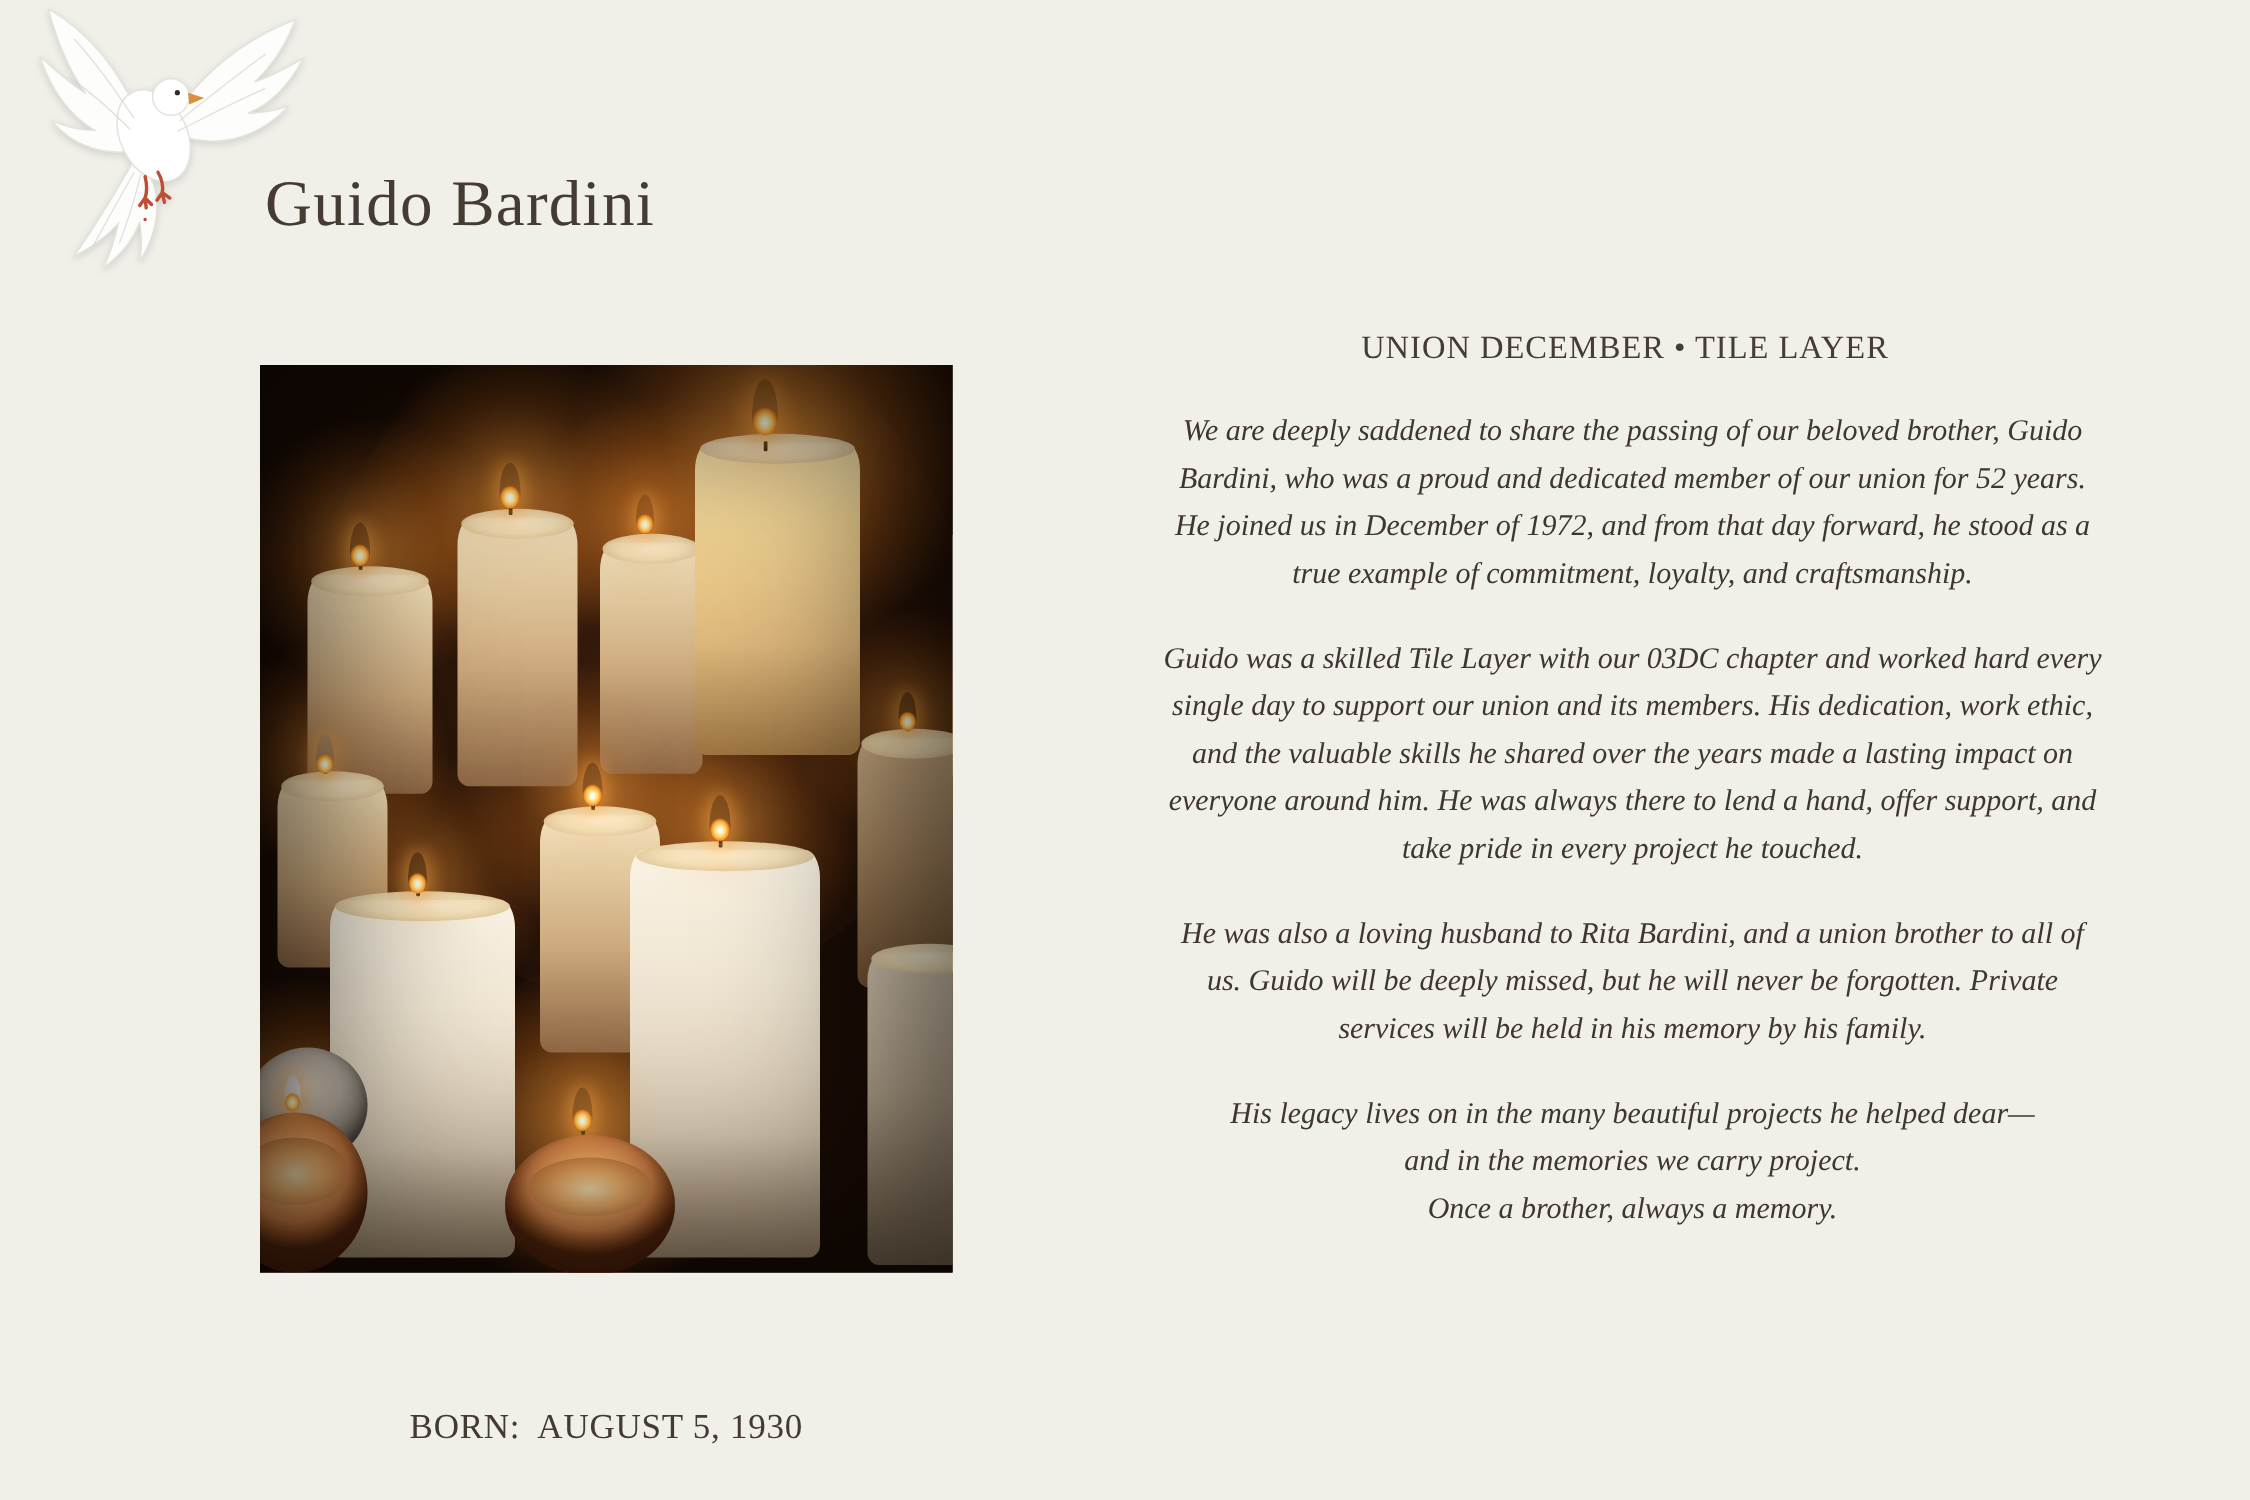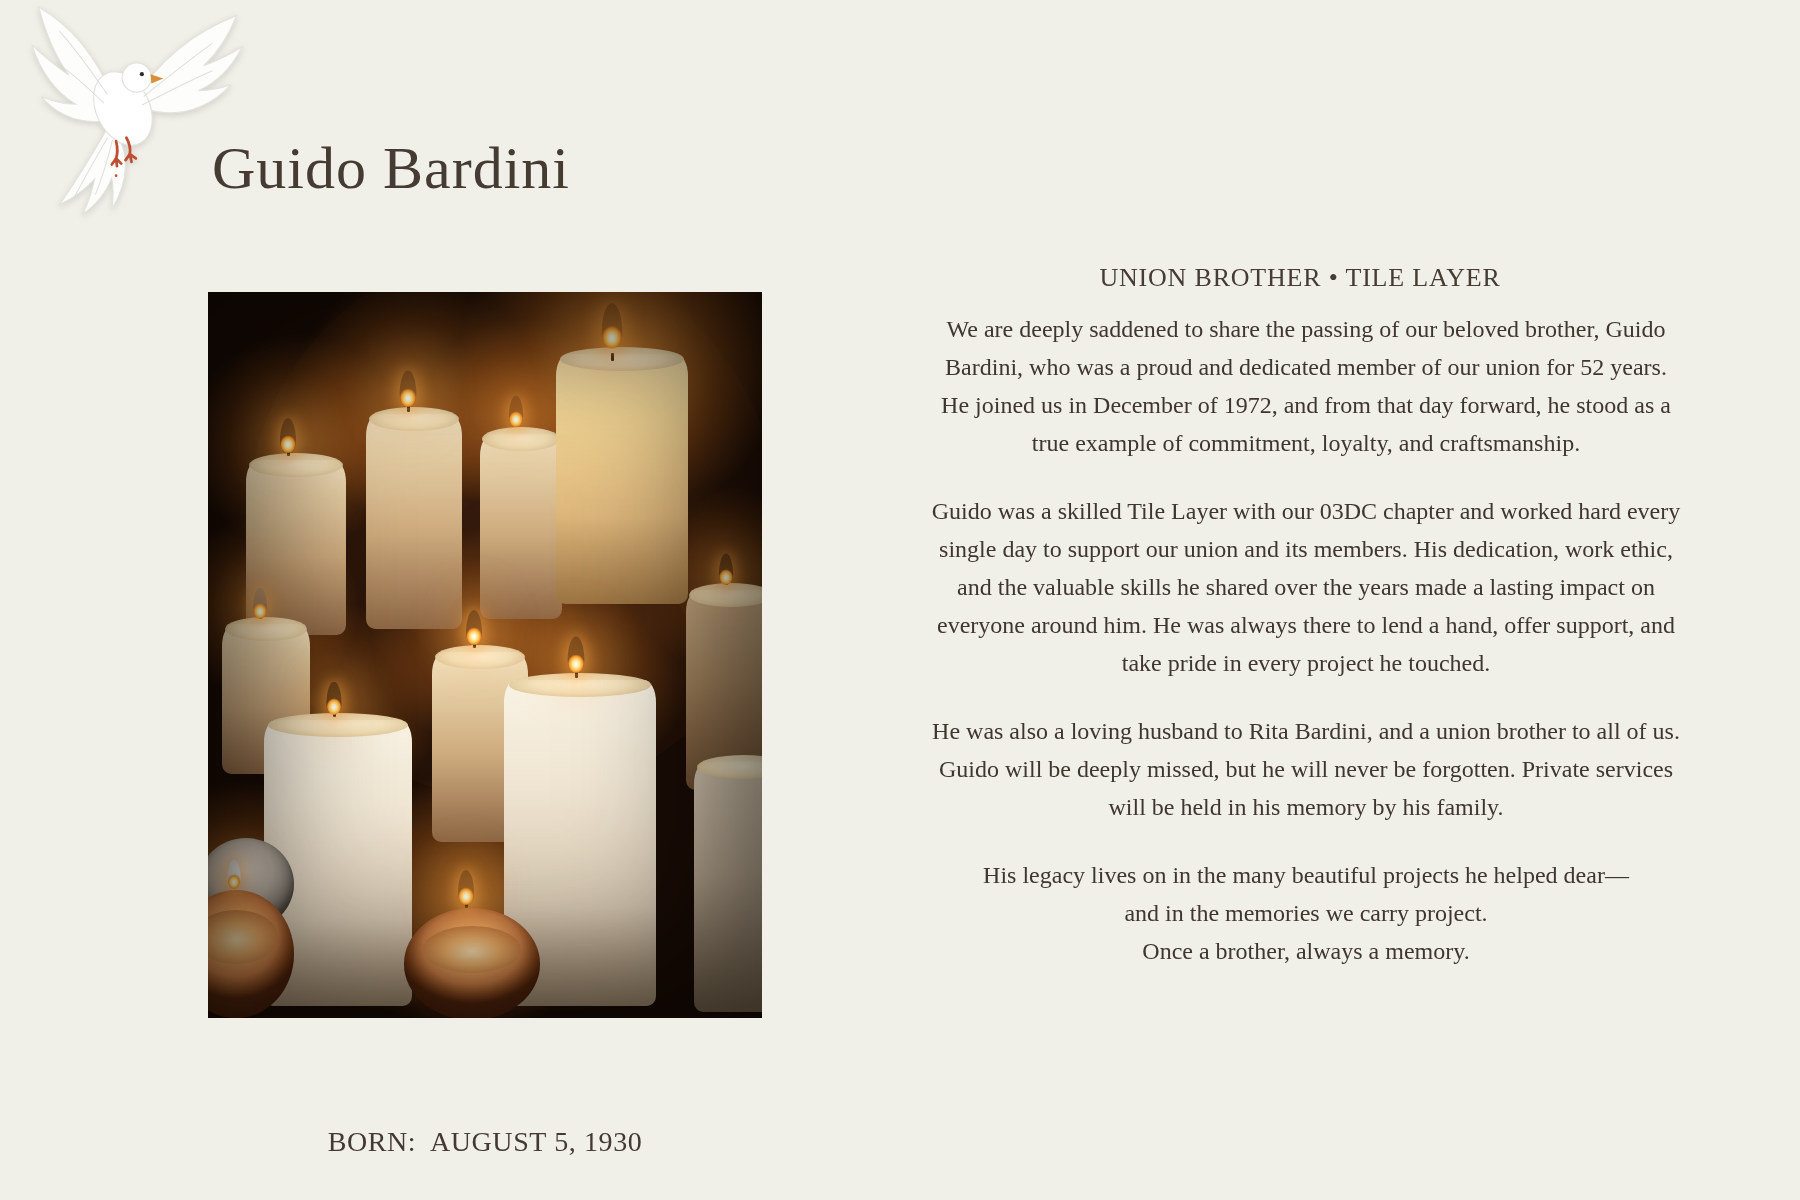--- a/index.html
+++ b/index.html
@@ -11,21 +11,21 @@
   }
   .page{position:absolute;inset:0;}
 
   
   .dove{position:absolute;left:6px;top:0px;width:258px;height:224px;
         filter:drop-shadow(0 2px 3px rgba(90,90,80,.20));}
 
   
   .title{
     position:absolute;left:212px;top:138px;margin:0;
-    font-size:60px;font-weight:400;line-height:1;
+    font-size:52px;font-weight:400;line-height:1;
     color:#453b33;letter-spacing:1px;white-space:nowrap;
   }
 
   
   .photo{
     position:absolute;left:208px;top:292px;width:554px;height:726px;
     overflow:hidden;
     background:radial-gradient(120% 95% at 55% 32%, #341a0b 0%, #24110625 40%, #1a0c05 0%),
                radial-gradient(130% 100% at 55% 35%, #2e1609 0%, #1d0e05 45%, #120803 72%, #0b0502 100%);
   }
@@ -68,21 +68,21 @@
   
   .subtitle{
     position:absolute;left:930px;top:168px;width:740px;
     text-align:center;font-size:26px;line-height:44px;
     color:#463c33;letter-spacing:.8px;white-space:pre-wrap;
   }
   .obituary{
     position:absolute;left:930px;top:310px;width:752px;
     text-align:center;font-size:24px;line-height:38px;color:#3f362e;
   }
-  .para{margin:0 0 30px;}
+  .para{margin:16px 0 30px;font-style:italic;}
   .para .pline{display:block;}
 </style>
 </head>
 <body>
 
 <div class="page">
 
   <svg class="dove" viewBox="0 0 300 260" aria-hidden="true">
     <g fill="#fdfdfc" stroke="#e3e3de" stroke-width="1.4">
 
@@ -211,21 +211,21 @@
       </div>
     <div class="vignette"></div>
   </div>
 
   <div class="dates">
     <div>BORN:  AUGUST 5, 1930</div>
     
   </div>
 
   <div class="subtitle">
-    <div>UNION BROTHER • TILE LAYER</div>
+    <div>UNION DECEMBER • TILE LAYER</div>
   </div>
 
   <div class="obituary">
     <p class="para">We are deeply saddened to share the passing of our beloved brother, Guido Bardini, who was a proud and dedicated member of our union for 52 years. He joined us in December of 1972, and from that day forward, he stood as a true example of commitment, loyalty, and craftsmanship.</p>
     <p class="para">Guido was a skilled Tile Layer with our 03DC chapter and worked hard every single day to support our union and its members. His dedication, work ethic, and the valuable skills he shared over the years made a lasting impact on everyone around him. He was always there to lend a hand, offer support, and take pride in every project he touched.</p>
     <p class="para">He was also a loving husband to Rita Bardini, and a union brother to all of us. Guido will be deeply missed, but he will never be forgotten. Private services will be held in his memory by his family.</p>
     <p class="para">
       <span class="pline">His legacy lives on in the many beautiful projects he helped dear—</span>
       <span class="pline">and in the memories we carry project.</span>
       <span class="pline">Once a brother, always a memory.</span>

